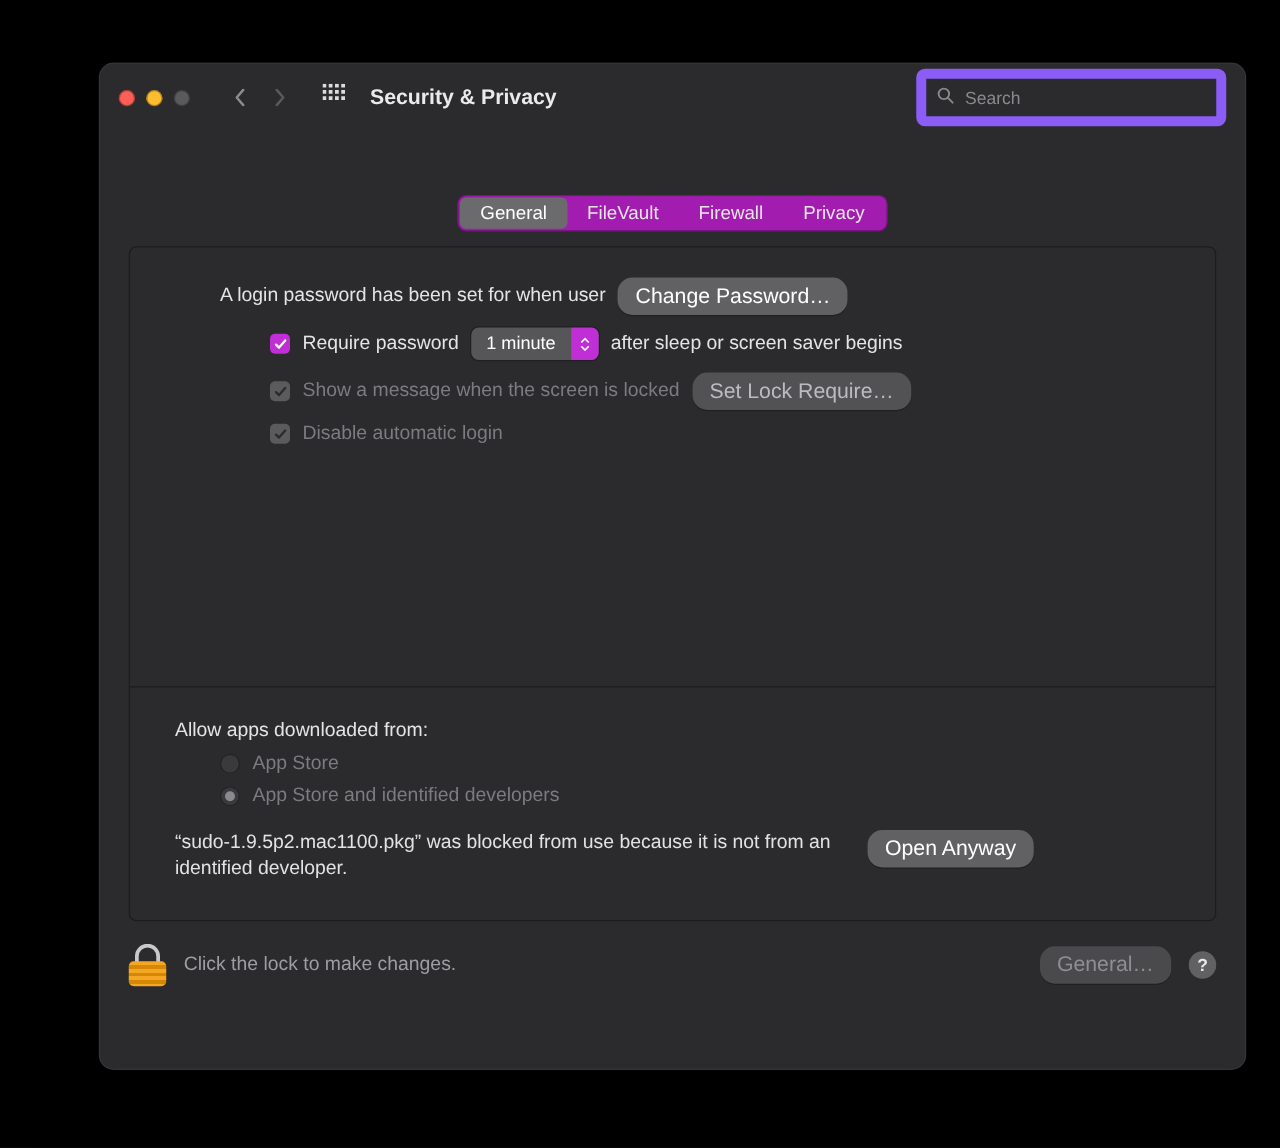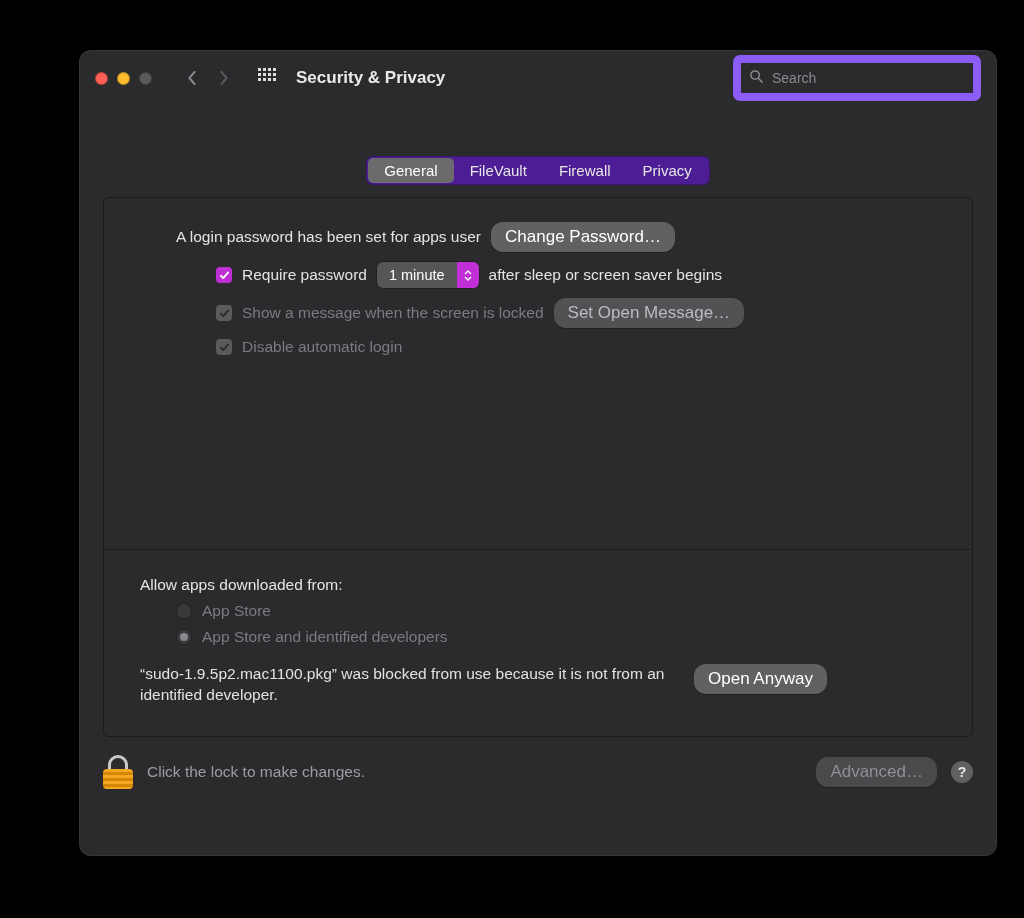--- a/index.html
+++ b/index.html
@@ -20,21 +20,21 @@
   .wintitle{font-weight:600;font-size:17px;color:#eaeaea;margin-left:6px;}
   .searchwrap{margin-left:auto;width:216px;height:30px;border:8px solid #8b5cf6;border-radius:7px;display:flex;align-items:center;padding:0 8px;gap:6px;color:#8a8a8e;}
   .searchwrap svg{width:15px;height:15px;flex:none;}
   .searchinput{flex:1;background:none;border:none;outline:none;color:#ddd;font-size:14px;}
   .searchinput::placeholder{color:#8a8a8e;}
 
   .body{padding:0 24px 20px 24px;}
 
   
   .tabrow{display:flex;justify-content:center;margin-top:50px;}
-  .tabs{display:flex;background:#4c1d95;border-radius:7px;padding:2px;box-shadow:inset 0 0 0 1px rgba(0,0,0,.25);}
+  .tabs{display:flex;background:#a21caf;border-radius:7px;padding:2px;box-shadow:inset 0 0 0 1px rgba(0,0,0,.25);}
   .tab{padding:4px 16px;font-size:15px;color:#e6e6e6;border-radius:5px;cursor:default;}
   .tab.sel{background:#6b6b6e;color:#fff;}
   .tab + .tab{position:relative;}
 
   .panel{margin-top:12px;border:1px solid #1c1c1e;border-radius:6px;padding:24px 36px 30px 36px;min-height:540px;box-sizing:border-box;background:#2b2b2d;display:flex;flex-direction:column;}
 
   .row{display:flex;align-items:center;gap:10px;margin-bottom:10px;}
   .label{color:#e4e4e6;font-size:15.5px;}
   .label.dim{color:#7b7b80;}
 
@@ -131,21 +131,21 @@
           <div class="tab sel">General</div>
           <div class="tab">FileVault</div>
           <div class="tab">Firewall</div>
           <div class="tab">Privacy</div>
         </div>
       </div>
 
       <div class="panel">
 
         <div class="row" style="padding-left:36px;">
-          <span class="label">A login password has been set for apps user</span>
+          <span class="label">A login password has been set for when user</span>
           <button class="btn">Change Password…</button>
         </div>
 
         <div class="row" style="padding-left:76px;">
           <span class="chk on">
             <svg viewBox="0 0 12 12">
                 <path d="M2 6.2 L4.6 8.8 L10 2.6" fill="none" stroke="#fff" stroke-width="2" stroke-linecap="round" stroke-linejoin="round"></path>
               </svg>
           </span>
           <span class="label">Require password</span>
@@ -163,21 +163,21 @@
           <span class="label">after sleep or screen saver begins</span>
         </div>
 
         <div class="row" style="padding-left:76px;">
           <span class="chk dimon">
             <svg viewBox="0 0 12 12">
                 <path d="M2 6.2 L4.6 8.8 L10 2.6" fill="none" stroke="#2b2b2d" stroke-width="2" stroke-linecap="round" stroke-linejoin="round"></path>
               </svg>
           </span>
           <span class="label dim">Show a message when the screen is locked</span>
-          <button class="btn dim">Set Open Message…</button>
+          <button class="btn dim">Set Lock Require…</button>
         </div>
 
         <div class="row" style="padding-left:76px;">
           <span class="chk dimon">
             <svg viewBox="0 0 12 12">
                 <path d="M2 6.2 L4.6 8.8 L10 2.6" fill="none" stroke="#2b2b2d" stroke-width="2" stroke-linecap="round" stroke-linejoin="round"></path>
               </svg>
           </span>
           <span class="label dim">Disable automatic login</span>
         </div>
@@ -205,19 +205,19 @@
 
       </div>
 
       <div class="footer">
         <div class="lock">
           <div class="shackle"></div>
           <div class="bodyl"></div>
         </div>
         <div class="foottext">Click the lock to make changes.</div>
         <div class="spacer"></div>
-        <button class="btn disabled">Advanced…</button>
+        <button class="btn disabled">General…</button>
         <div class="helpbtn">?</div>
       </div>
 
     </div>
   </div>
 </div>
 
 </body></html>

